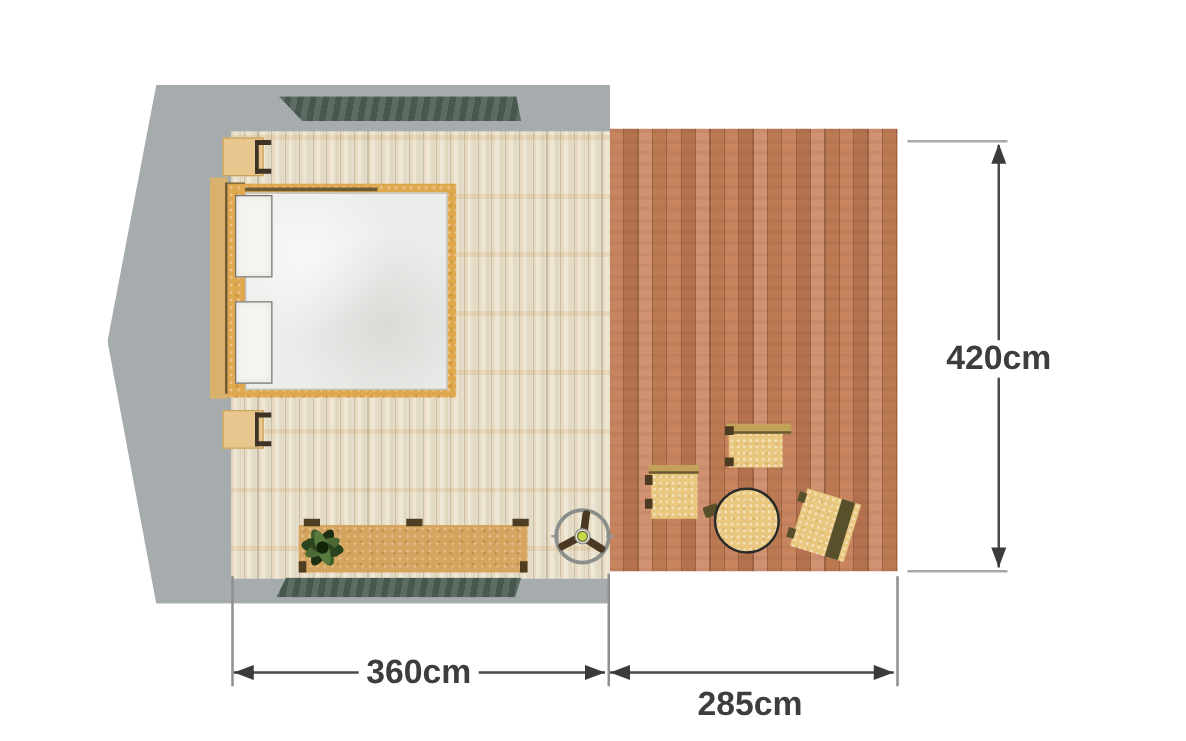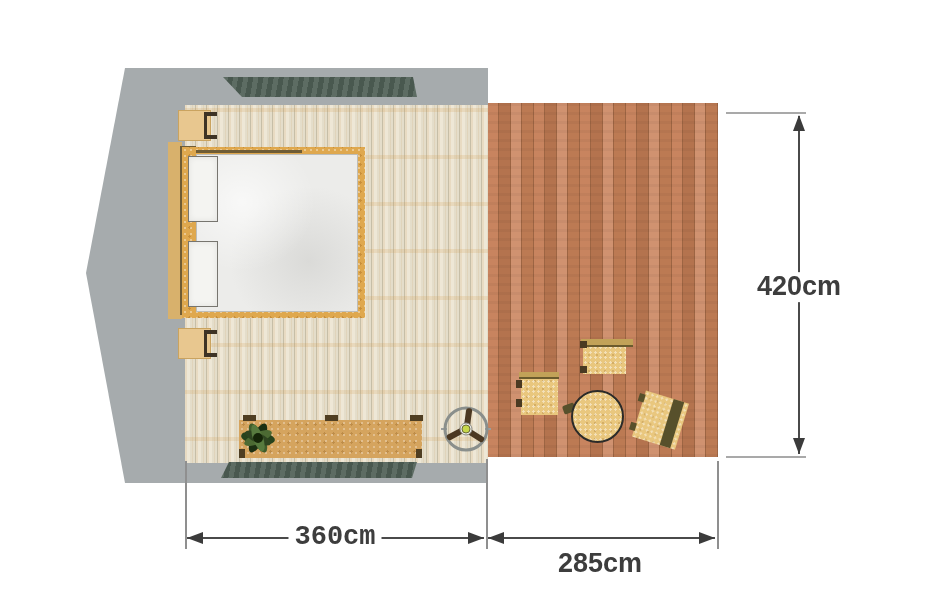--- a/index.html
+++ b/index.html
@@ -214,21 +214,21 @@
 <div class="abs round-table speckle-sand"></div>
 
 <div class="abs ext-line-v" style="left:185px;top:461px;height:88px;"></div>
 <div class="abs ext-line-v" style="left:486px;top:459px;height:90px;"></div>
 <div class="abs ext-line-v" style="left:717px;top:461px;height:88px;"></div>
 
 <div>
   <div class="abs dim-line-h" style="left:187px;top:537px;width:297px;"></div>
   <div class="abs arr arr-left" style="left:187px;top:532px;"></div>
   <div class="abs arr arr-right" style="left:468px;top:532px;"></div>
-  <div class="abs dim-label" style="left:335px;top:538px;font-family:Liberation Mono, monospace;">360cm</div>
+  <div class="abs dim-label" style="left:335px;top:538px;">360cm</div>
 </div>
 
 <div>
   <div class="abs dim-line-h" style="left:488px;top:537px;width:227px;"></div>
   <div class="abs arr arr-left" style="left:488px;top:532px;"></div>
   <div class="abs arr arr-right" style="left:699px;top:532px;"></div>
   <div class="abs dim-label" style="left:600px;top:564px;">285cm</div>
 </div>
 
 <div>

